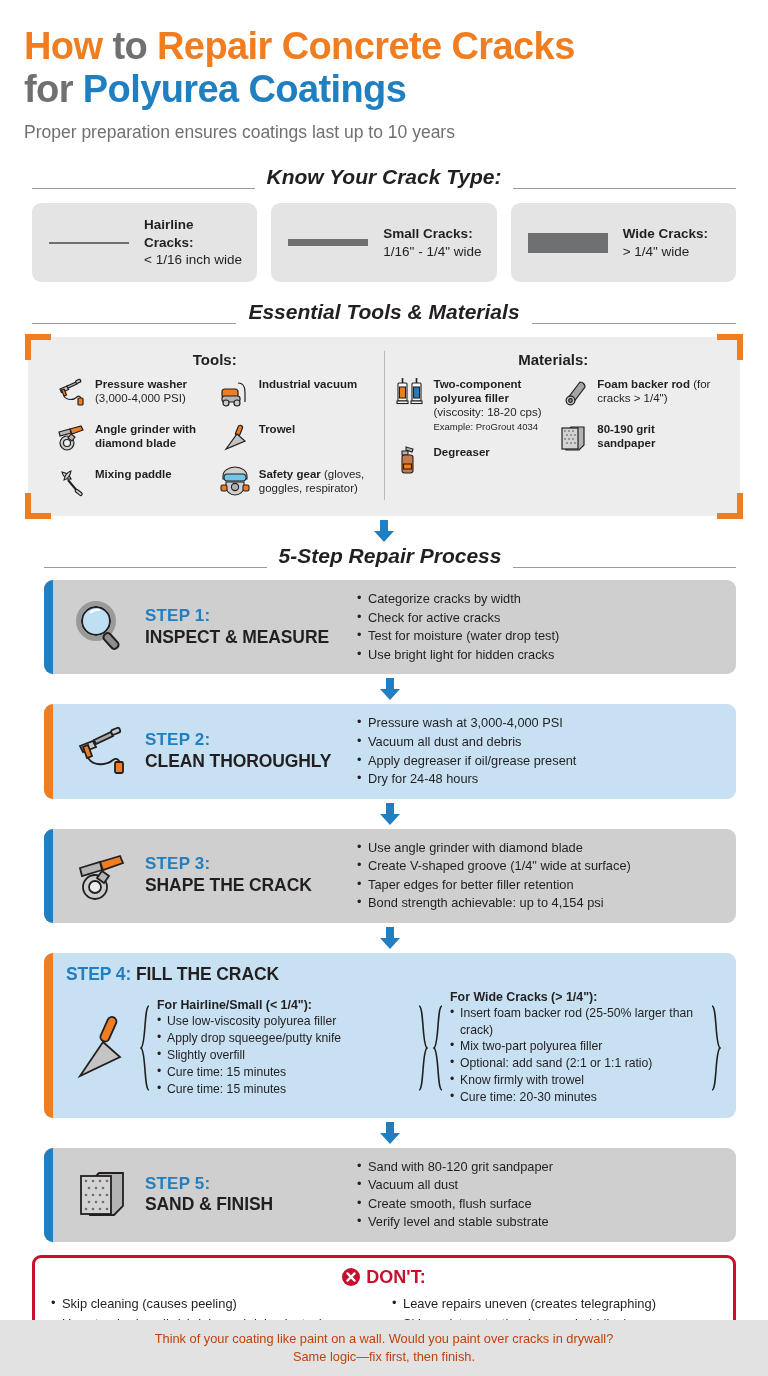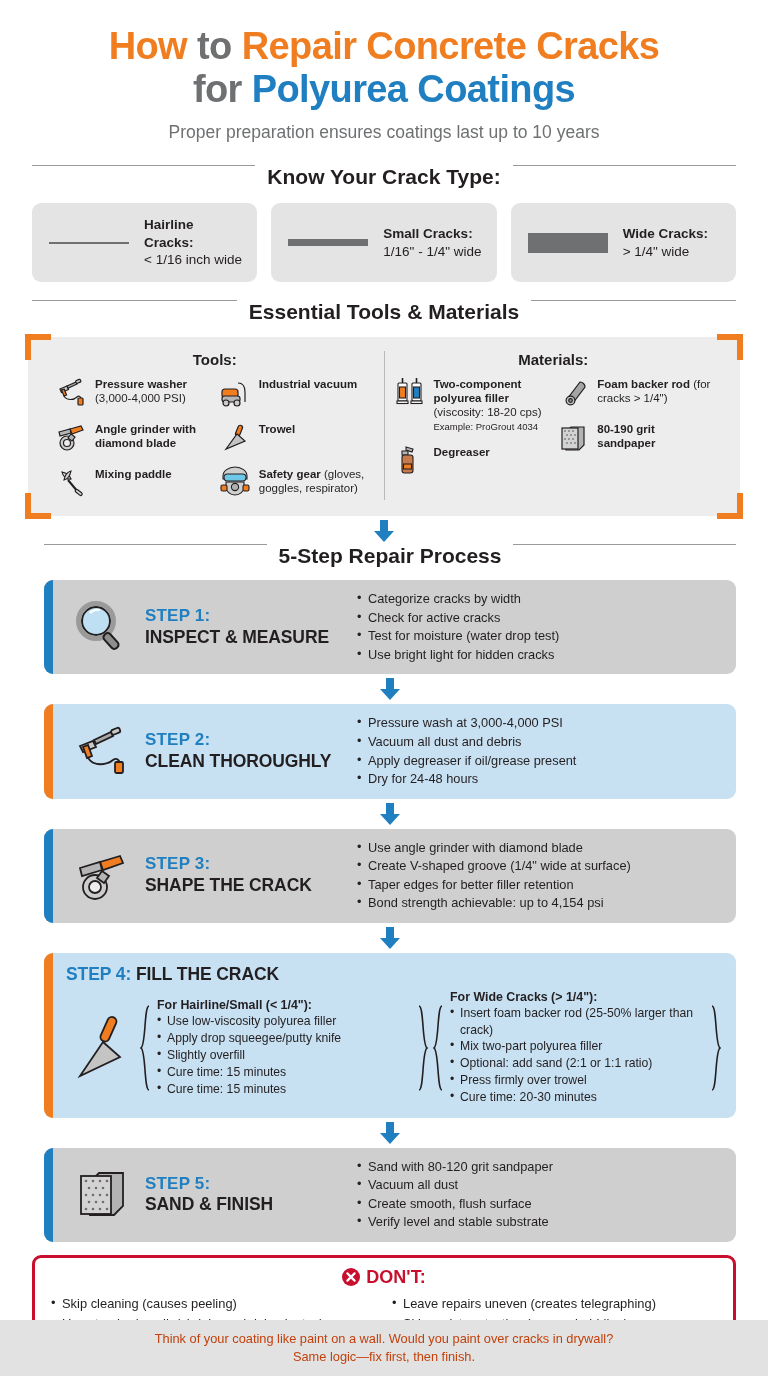--- a/index.html
+++ b/index.html
@@ -6,38 +6,39 @@
   html, body { width: 768px; height: 1376px; }
   body {
     font-family: "Liberation Sans", sans-serif;
     background: #ffffff;
     color: #231f20;
     position: relative;
     overflow: hidden;
   }
 
   
-  .header { padding: 26px 24px 0; text-align: center; }
+  .header { padding: 26px 24px 0; text-align: left; }
   .title-line1 {
     font-size: 38px; font-weight: 700; letter-spacing: -0.6px; line-height: 1.08;
   }
   .title-line2 {
     font-size: 38px; font-weight: 700; letter-spacing: -0.6px; line-height: 1.1; margin-top: 2px;
   }
   .t-orange { color: #F07E20; }
   .t-gray   { color: #6E7072; }
   .t-blue   { color: #1F7FC0; }
   .subtitle {
     font-size: 17.5px; color: #6E7072; margin-top: 11px; font-weight: 400;
   }
 
   
   .sec-head {
-    display: flex; align-items: flex-start; gap: 12px;
+    display: flex; align-items: flex-end; gap: 12px;
     margin: 0 32px;
+    font-style: italic;
   }
   .sec-head .rule { flex: 1; height: 1px; background: #9a9a9a; }
   .sec-head .txt { font-size: 21px; font-weight: 700; white-space: nowrap; color: #231f20; }
 
   
   .crack-row {
     display: flex; gap: 14px; margin: 14px 32px 0;
   }
   .crack-card {
     flex: 1; background: #E4E4E4; border-radius: 9px;
@@ -589,21 +590,21 @@
               <svg width="11" height="86" viewBox="0 0 11 86">
                   <path d="M9 1 C4 1 6 40 1 43 C6 46 4 85 9 85" fill="none" stroke="#231f20" stroke-width="1.6"></path>
                 </svg>
             </span>
             <div class="brace-content">
               <div class="brace-title">For Wide Cracks (&gt; 1/4"):</div>
               <ul>
                 <li>Insert foam backer rod (25-50% larger than crack)</li>
                 <li>Mix two-part polyurea filler</li>
                 <li>Optional: add sand (2:1 or 1:1 ratio)</li>
-                <li>Press firmly over trowel</li>
+                <li>Know firmly with trowel</li>
                 <li>Cure time: 20-30 minutes</li>
               </ul>
             </div>
             <span class="brace">
               <svg width="11" height="86" viewBox="0 0 11 86">
                   <path d="M2 1 C7 1 5 40 10 43 C5 46 7 85 2 85" fill="none" stroke="#231f20" stroke-width="1.6"></path>
                 </svg>
             </span>
           </div>
         </div>

